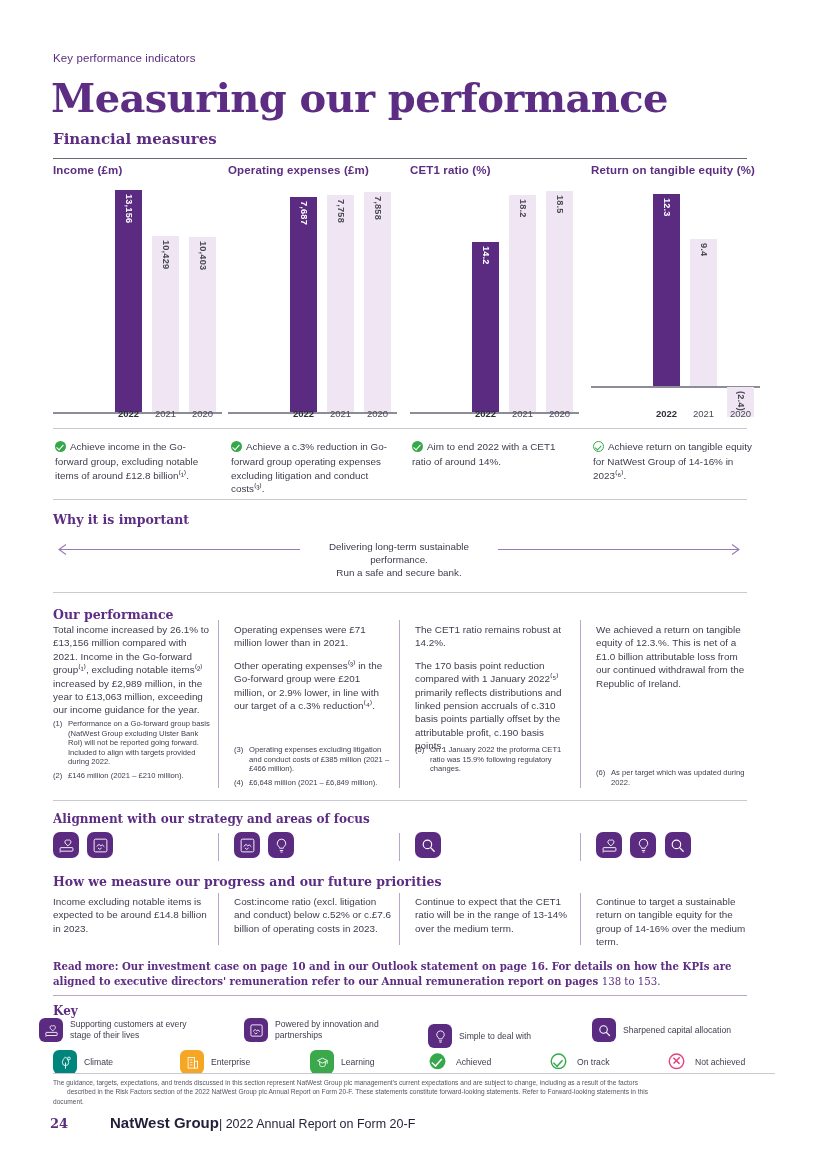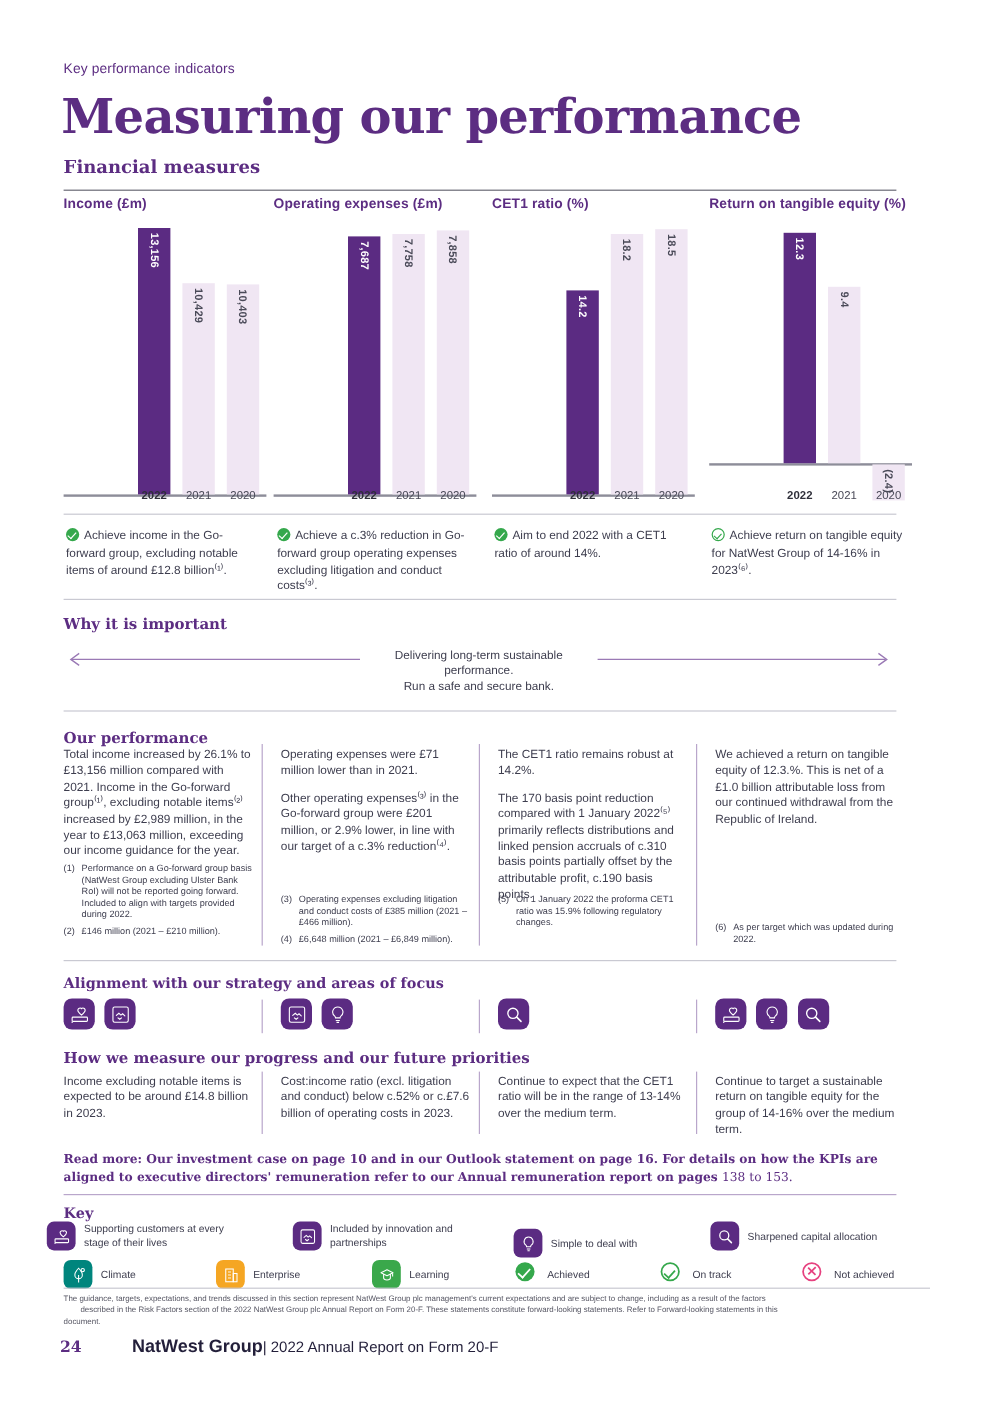--- a/index.html
+++ b/index.html
@@ -445,21 +445,21 @@
   </div>
 
   <div class="key-item" style="left:244px; top:1018px; width:160px;">
     <span class="key-tile">
       <svg width="15" height="15" viewBox="0 0 24 24">
           <rect x="3" y="3" width="18" height="18" rx="2" fill="none" stroke="#fff" stroke-width="1.4"></rect>
           <path d="M7 13l3-2.6 2.4 2.2 2-1.6 2.6 2.4" fill="none" stroke="#fff" stroke-width="1.4" stroke-linecap="round"></path>
           <path d="M8.5 15.5l2.5 2 2.5-2" fill="none" stroke="#fff" stroke-width="1.4"></path>
         </svg>
     </span>
-    <span class="lbl">Included by innovation and partnerships</span>
+    <span class="lbl">Powered by innovation and partnerships</span>
   </div>
 
   <div class="key-item" style="left:428px; top:1024px; width:160px;text-align:center;">
     <span class="key-tile">
       <svg width="15" height="15" viewBox="0 0 24 24">
           <path d="M12 3a6 6 0 0 1 3.6 10.8c-.6.5-.9 1.2-.9 2H9.3c0-.8-.3-1.5-.9-2A6 6 0 0 1 12 3z" fill="none" stroke="#fff" stroke-width="1.4"></path>
           <line x1="9.6" y1="19" x2="14.4" y2="19" stroke="#fff" stroke-width="1.4"></line>
           <line x1="10.5" y1="21.2" x2="13.5" y2="21.2" stroke="#fff" stroke-width="1.4"></line>
         </svg>
     </span>

